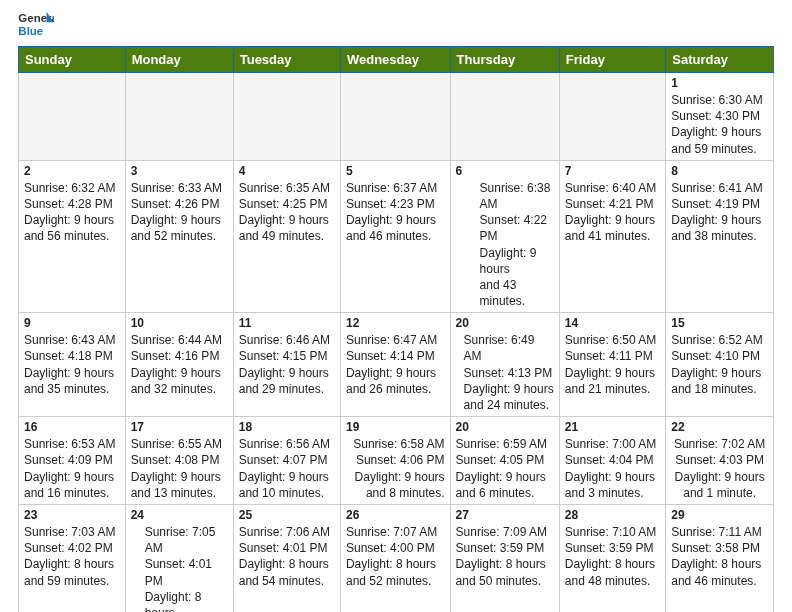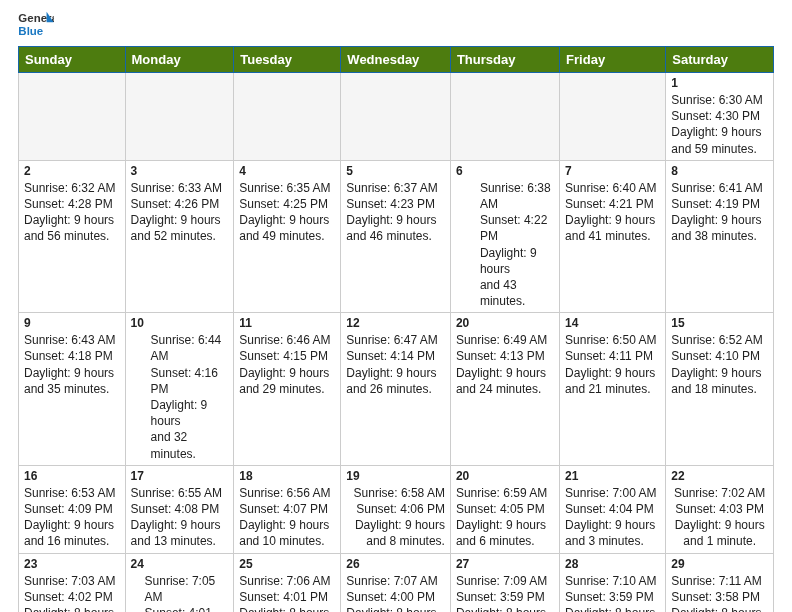--- a/index.html
+++ b/index.html
@@ -184,42 +184,42 @@
         <tr>
           <td>
             <span class="day-number">9</span>
             <div class="day-info" style="white-space: pre-line;">Sunrise: 6:43 AM
 Sunset: 4:18 PM
 Daylight: 9 hours
 and 35 minutes.</div>
           </td>
           <td>
             <span class="day-number">10</span>
-            <div class="day-info" style="white-space: pre-line; margin-left: 20px;">Sunrise: 6:44 AM
+            <div class="day-info" style="white-space: pre-line;">Sunrise: 6:44 AM
 Sunset: 4:16 PM
 Daylight: 9 hours
 and 32 minutes.</div>
           </td>
           <td>
             <span class="day-number">11</span>
             <div class="day-info" style="white-space: pre-line;">Sunrise: 6:46 AM
 Sunset: 4:15 PM
 Daylight: 9 hours
 and 29 minutes.</div>
           </td>
           <td>
             <span class="day-number">12</span>
             <div class="day-info" style="white-space: pre-line;">Sunrise: 6:47 AM
 Sunset: 4:14 PM
 Daylight: 9 hours
 and 26 minutes.</div>
           </td>
           <td>
             <span class="day-number">20</span>
-            <div class="day-info" style="white-space: pre-line;">Sunrise: 6:49 AM
+            <div class="day-info" style="white-space: pre-line; margin-left: 8px;">Sunrise: 6:49 AM
 Sunset: 4:13 PM
 Daylight: 9 hours
 and 24 minutes.</div>
           </td>
           <td>
             <span class="day-number">14</span>
             <div class="day-info" style="white-space: pre-line;">Sunrise: 6:50 AM
 Sunset: 4:11 PM
 Daylight: 9 hours
 and 21 minutes.</div>

